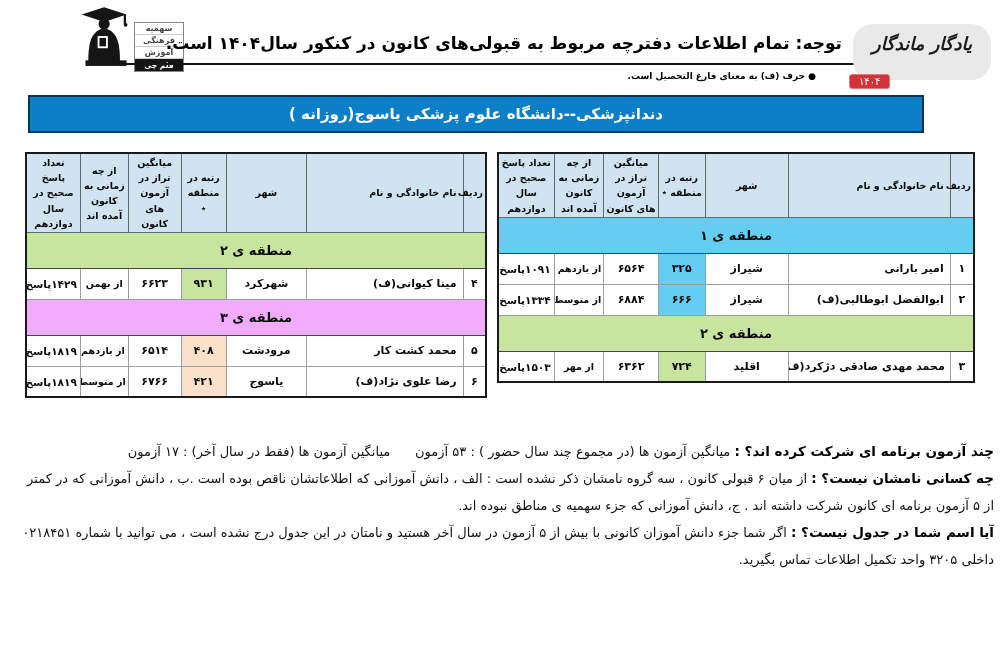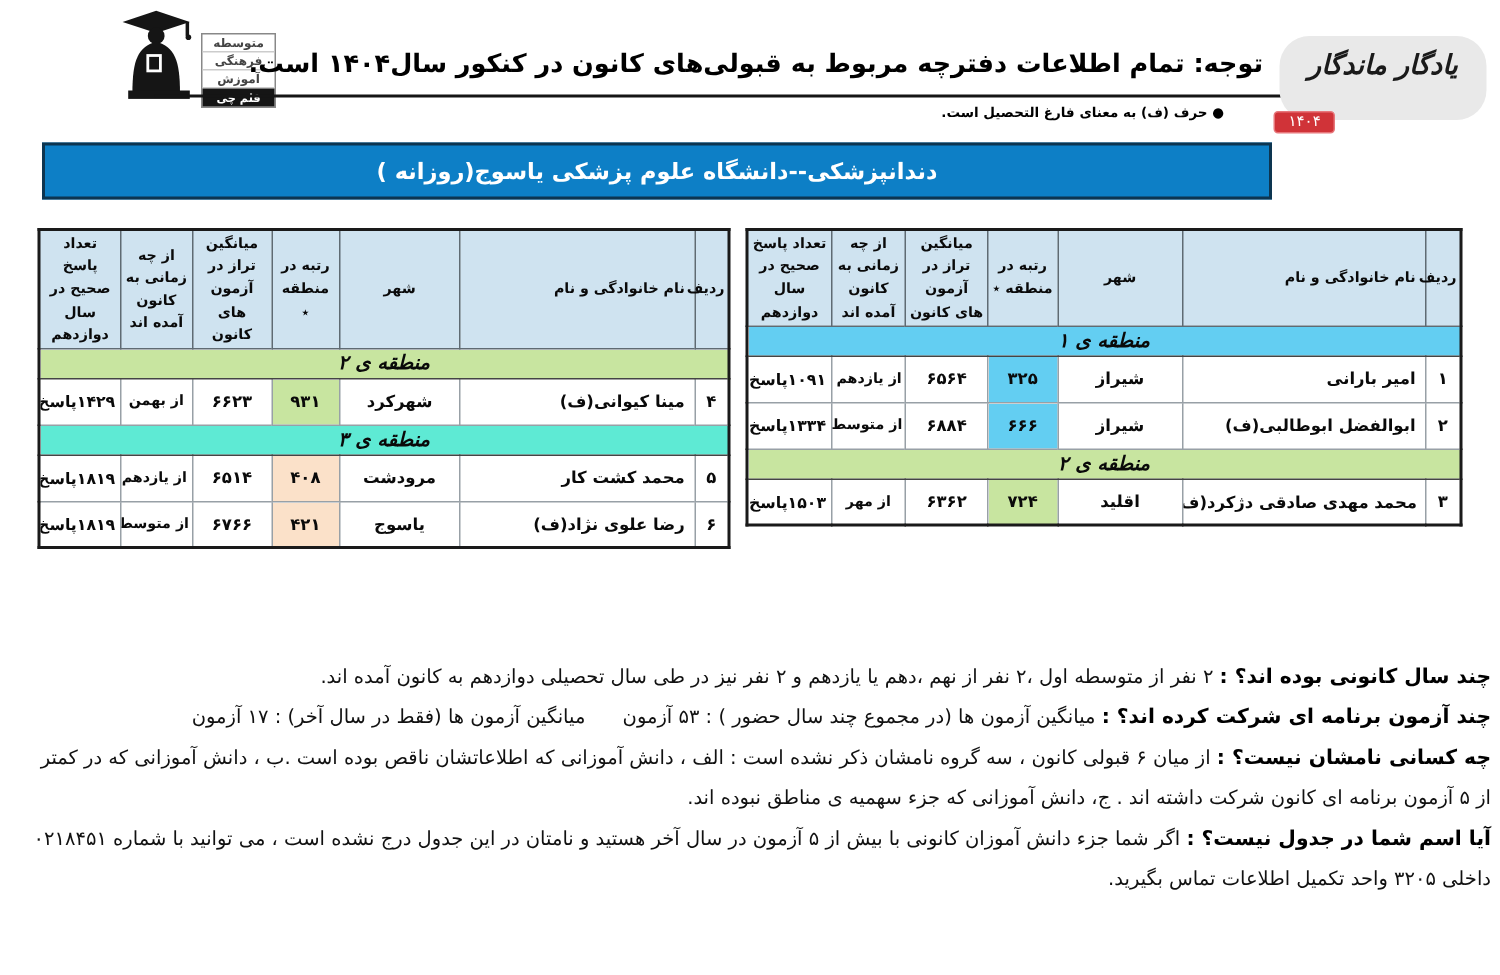--- a/index.html
+++ b/index.html
@@ -24,41 +24,41 @@
 
   .brand { position:absolute; left:853px; top:24px; width:138px; height:56px;
            background:#e9e9e9; border-radius:20px; }
   .brand-text { direction:rtl; text-align:center; font-style:italic; font-weight:bold;
                 font-size:18px; color:#1a1a1a; line-height:40px; }
   .brand-year { position:absolute; left:-4px; bottom:-9px; background:#d03338; color:#fff;
                 font-size:10px; font-weight:normal; padding:1px 9px; border-radius:3px;
                 border:1px solid #e7777b; }
 
   
-  .title-bar { position:absolute; left:28px; top:95px; width:820px; height:38px;
+  .title-bar { position:absolute; left:28px; top:95px; width:896px; height:38px;
                background:#0d7fc6; border:2px solid #0d3550; text-align:center; }
   .title-bar span { color:#fff; font-weight:bold; font-size:15px; line-height:34px;
                     direction:rtl; display:inline-block; }
 
   
   table.t { position:absolute; top:152px; border-collapse:collapse; table-layout:fixed;
             border:2px solid #1a1a1a; background:#fff; direction:rtl; }
   .t-right { left:497px; width:478px; }
   .t-left  { left:25px;  width:462px; }
   .t th { background:#cfe3f0; border:1px solid #5f6b73; font-size:9.5px; font-weight:bold;
           color:#0a0a0a; height:57px; text-align:center; vertical-align:middle;
           line-height:1.6; padding:1px 2px; }
   .t td { border:1px solid #98a0a6; font-size:11px; font-weight:bold; color:#0a0a0a;
           height:31px; text-align:center; vertical-align:middle; padding:1px 3px;
           overflow:hidden; white-space:nowrap; }
   .t th.h-name, .t td.cell-name { text-align:right; padding-right:6px; }
-  .t tr.band td { height:20px; font-size:13px; font-weight:bold; border:1px solid #444;font-style:italic; }
+  .t tr.band td { height:36px; font-size:13px; font-weight:bold; border:1px solid #444; }
   .t tr.band.bd-cyan  td { background:#63cef2; }
   .t tr.band.bd-green td { background:#c8e5a0; }
-  .t tr.band.bd-peach td { background:#5eead4; }
+  .t tr.band.bd-peach td { background:#f0abfc; }
   .t td.hl-cyan  { background:#63cef2; }
   .t td.hl-green { background:#c8e5a0;margin-left:24px; }
   .t td.hl-peach { background:#fbe1c9; }
   .t td.cell-since { font-size:9.5px; }
   .t td.cell-answers { font-size:10.5px; }
 
   
   .footnotes { position:absolute; left:14px; top:438px; width:980px; direction:rtl;
                text-align:right; }
   .footnotes p { font-size:13px; line-height:27px; color:#111; margin:0; }
@@ -77,21 +77,21 @@
         <rect x="49" y="9" width="2.5" height="10"></rect>
         <circle cx="51" cy="20" r="2"></circle>
         <circle cx="28" cy="19" r="6"></circle>
         <path d="M28,23 C15,27 11,36 11,60 L45,60 C45,36 41,27 28,23 Z"></path>
         <rect x="8" y="58" width="44" height="6"></rect>
       </g>
       <rect x="21" y="32" width="11" height="13" fill="#ffffff"></rect>
       <rect x="23" y="34" width="7" height="9" fill="#151515"></rect>
     </svg>
     <div class="logo-text">
-      <div class="ln">متوسطه</div>
+      <div class="ln">سهمیه</div>
       <div class="ln">فرهنگی</div>
       <div class="ln">آموزش</div>
       <div class="logo-badge">قلم چی</div>
     </div>
   </div>
 
   <div class="hrule"></div>
 
   <div class="note">
     <div class="note-main">توجه: تمام اطلاعات دفترچه مربوط به قبولی‌های کانون در کنکور سال۱۴۰۴ است.</div>
@@ -217,19 +217,18 @@
         <td>یاسوج</td>
         <td class="hl-peach">۴۲۱</td>
         <td>۶۷۶۶</td>
         <td class="cell-since">از متوسطه اول</td>
         <td class="cell-answers">۱۸۱۹پاسخ</td>
       </tr>
     </tbody>
   </table>
 
   <div class="footnotes">
-    <p><span class="q">چند سال کانونی بوده اند؟ :</span> <span class="a">۲ نفر از متوسطه اول ،۲ نفر از نهم ،دهم یا یازدهم و ۲ نفر نیز در طی سال تحصیلی دوازدهم به کانون آمده اند.</span></p>
     <p><span class="q">چند آزمون برنامه ای شرکت کرده اند؟ :</span> <span class="a">میانگین آزمون ها (در مجموع چند سال حضور ) : ۵۳ آزمون      میانگین آزمون ها (فقط در سال آخر) : ۱۷ آزمون</span></p>
     <p><span class="q">چه کسانی نامشان نیست؟ :</span> <span class="a">از میان ۶ قبولی کانون ، سه گروه نامشان ذکر نشده است : الف ، دانش آموزانی که اطلاعاتشان ناقص بوده است .ب ، دانش آموزانی که در کمتر از ۵ آزمون برنامه ای کانون شرکت داشته اند . ج، دانش آموزانی که جزء سهمیه ی مناطق نبوده اند.</span></p>
     <p><span class="q">آیا اسم شما در جدول نیست؟ :</span> <span class="a">اگر شما جزء دانش آموزان کانونی با بیش از ۵ آزمون در سال آخر هستید و نامتان در این جدول درج نشده است ، می توانید با شماره ۰۲۱۸۴۵۱ داخلی ۳۲۰۵ واحد تکمیل اطلاعات تماس بگیرید.</span></p>
   </div>
 
 </div>
 
 </body></html>

